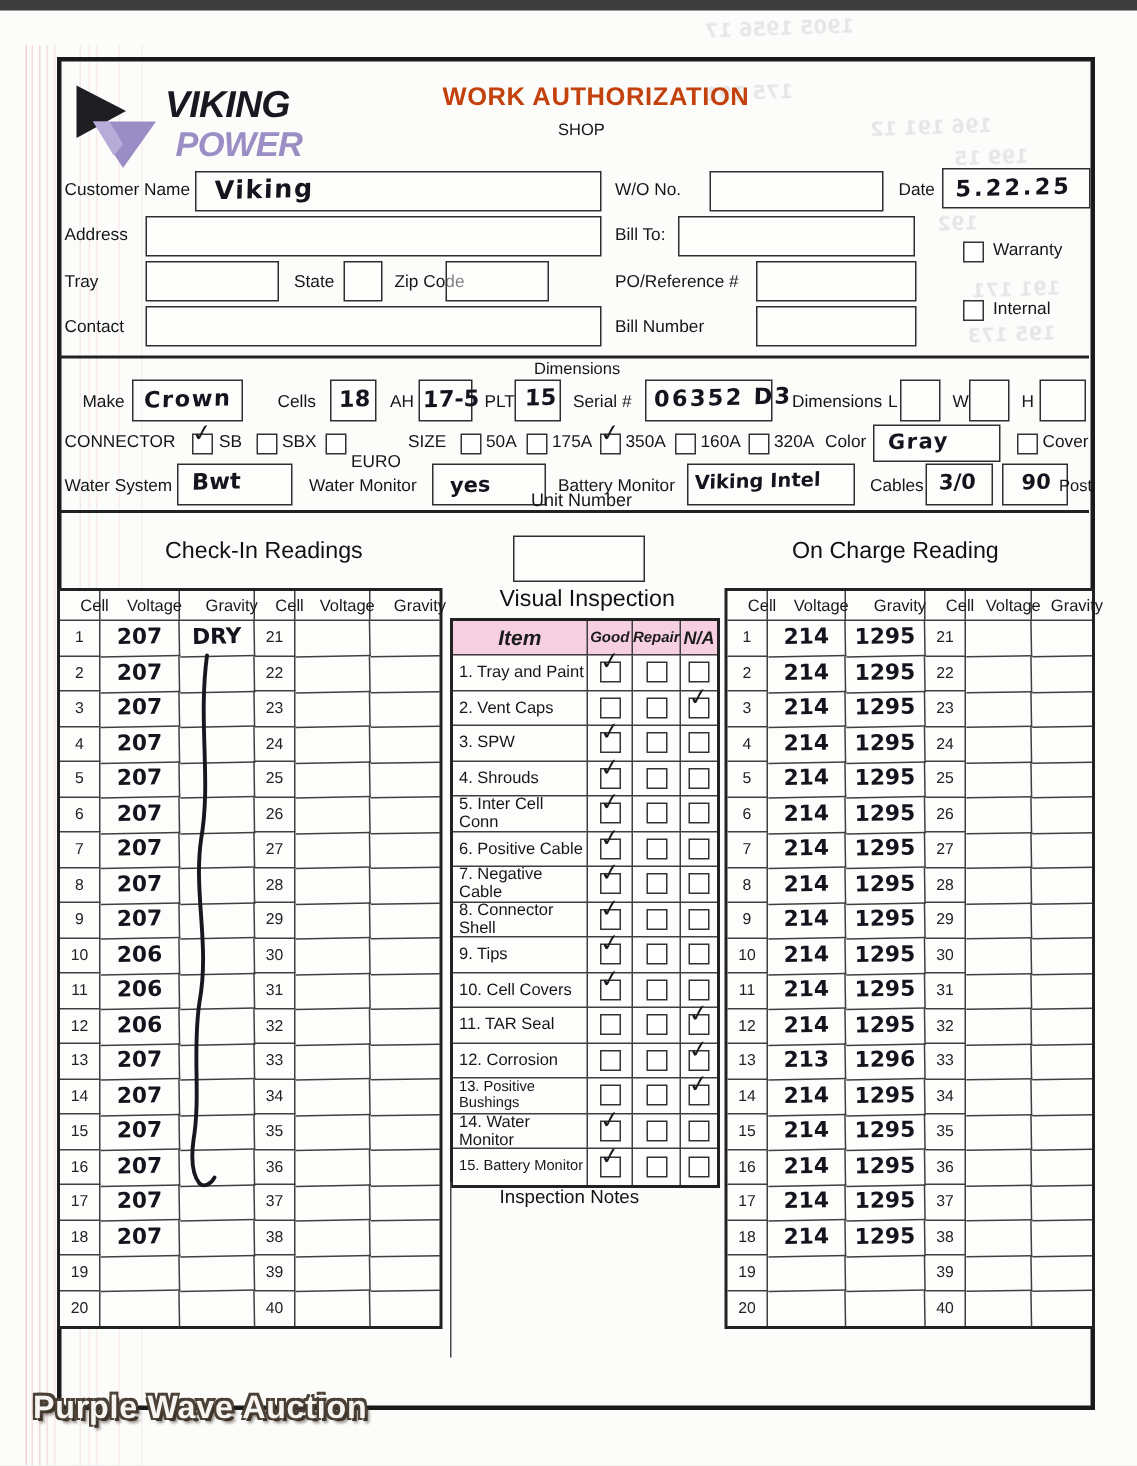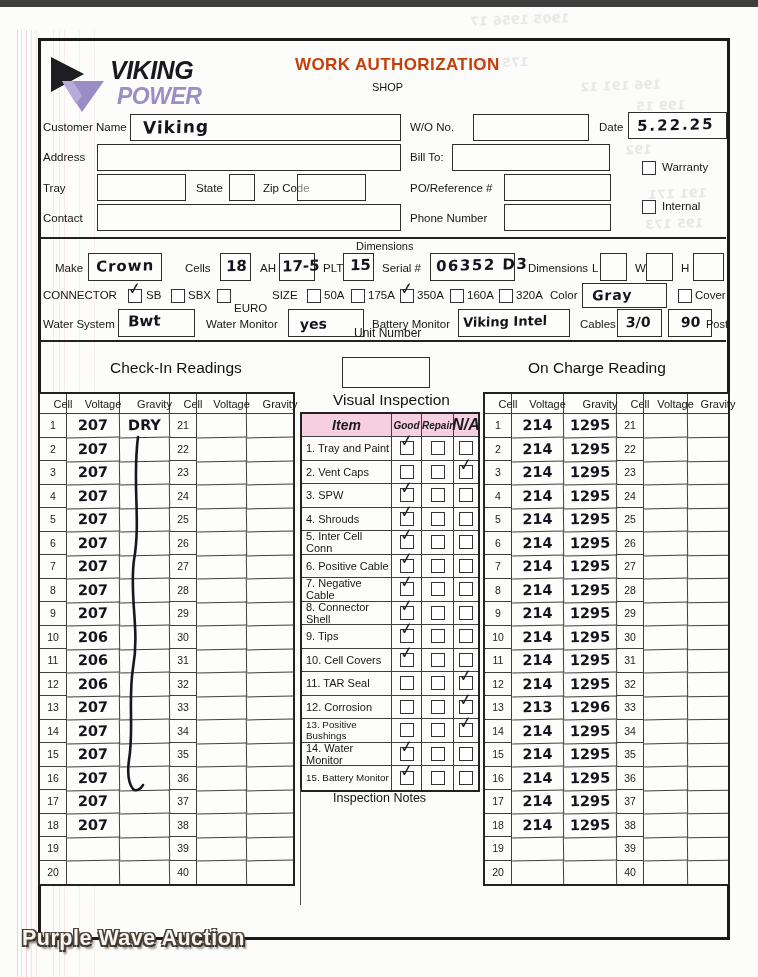--- a/index.html
+++ b/index.html
@@ -123,21 +123,21 @@
   <div class="fbox" style="left:229px;top:174px;width:26px;height:27px"></div>
   <div class="lbl" style="left:263px;top:182px">Zip Code</div>
   <div class="fbox" style="left:297px;top:174px;width:69px;height:27px"></div>
 
   <div class="lbl" style="left:410px;top:182px">PO/Reference #</div>
   <div class="fbox" style="left:504px;top:174px;width:107px;height:27px"></div>
 
   <div class="lbl" style="left:43px;top:212px">Contact</div>
   <div class="fbox" style="left:97px;top:204px;width:304px;height:27px"></div>
 
-  <div class="lbl" style="left:410px;top:212px">Phone Number</div>
+  <div class="lbl" style="left:410px;top:212px">Bill Number</div>
   <div class="fbox" style="left:504px;top:204px;width:107px;height:27px"></div>
 
   <div class="cb" style="left:642px;top:200px"></div>
   <div class="lbl" style="left:662px;top:200px">Internal</div>
 
   <div class="hline" style="left:40px;top:237px;width:686px"></div>
   <div class="smalltitle" style="left:356px;top:240px">Dimensions</div>
 
   <div class="lbl" style="left:55px;top:262px">Make</div>
   <div class="fbox" style="left:88px;top:253px;width:74px;height:28px"></div>
@@ -564,21 +564,21 @@
         <div class="tcell cellnum" style="width: 27px;">40</div>
         <div class="tcell hwcell" style="width: 44px;"></div>
         <div class="tcell hwcell" style="width: 40px;"></div>
       </div>
     </div>
   <div class="itable" id="inspection-table" style="left:300px;top:412px;width:180px">
       <div class="irow ihead">
         <div class="icell" style="width: 90px; font-size: 14px;">Item</div>
         <div class="icell" style="width: 30px; font-size: 10px;">Good</div>
         <div class="icell" style="width: 32px; font-size: 10px;">Repair</div>
-        <div class="icell" style="width: 24px; font-size: 16px;">N/A</div>
+        <div class="icell" style="width: 24px; font-size: 12px;">N/A</div>
       </div>
       <div class="irow">
         <div class="icell iname" style="width: 90px; font-size: 11px;">1. Tray and Paint</div>
         <div class="icell cbwrap" style="width: 30px;">
           <div class="cbox">
             <span class="tick">✓</span>
           </div>
         </div>
         <div class="icell cbwrap" style="width: 32px;">
           <div class="cbox"></div>

